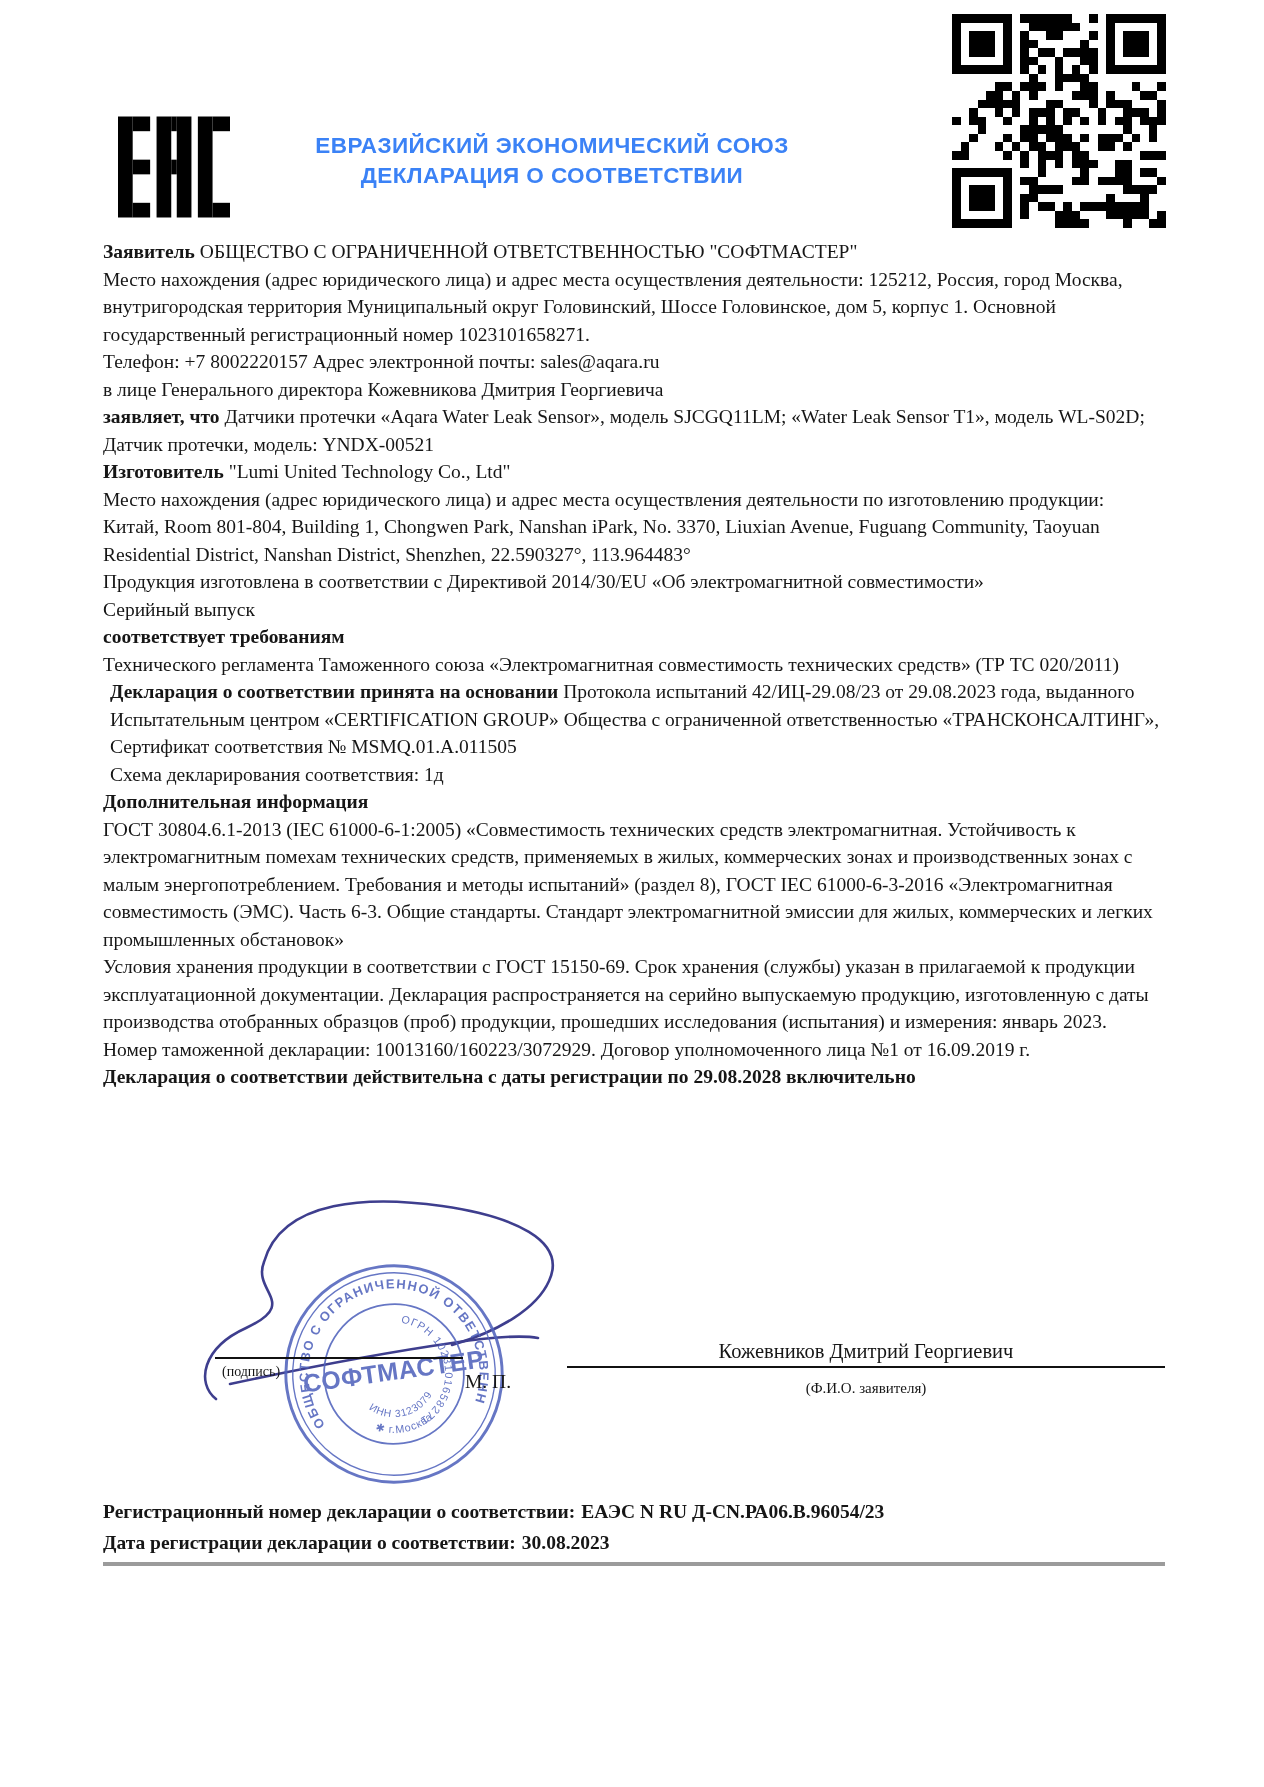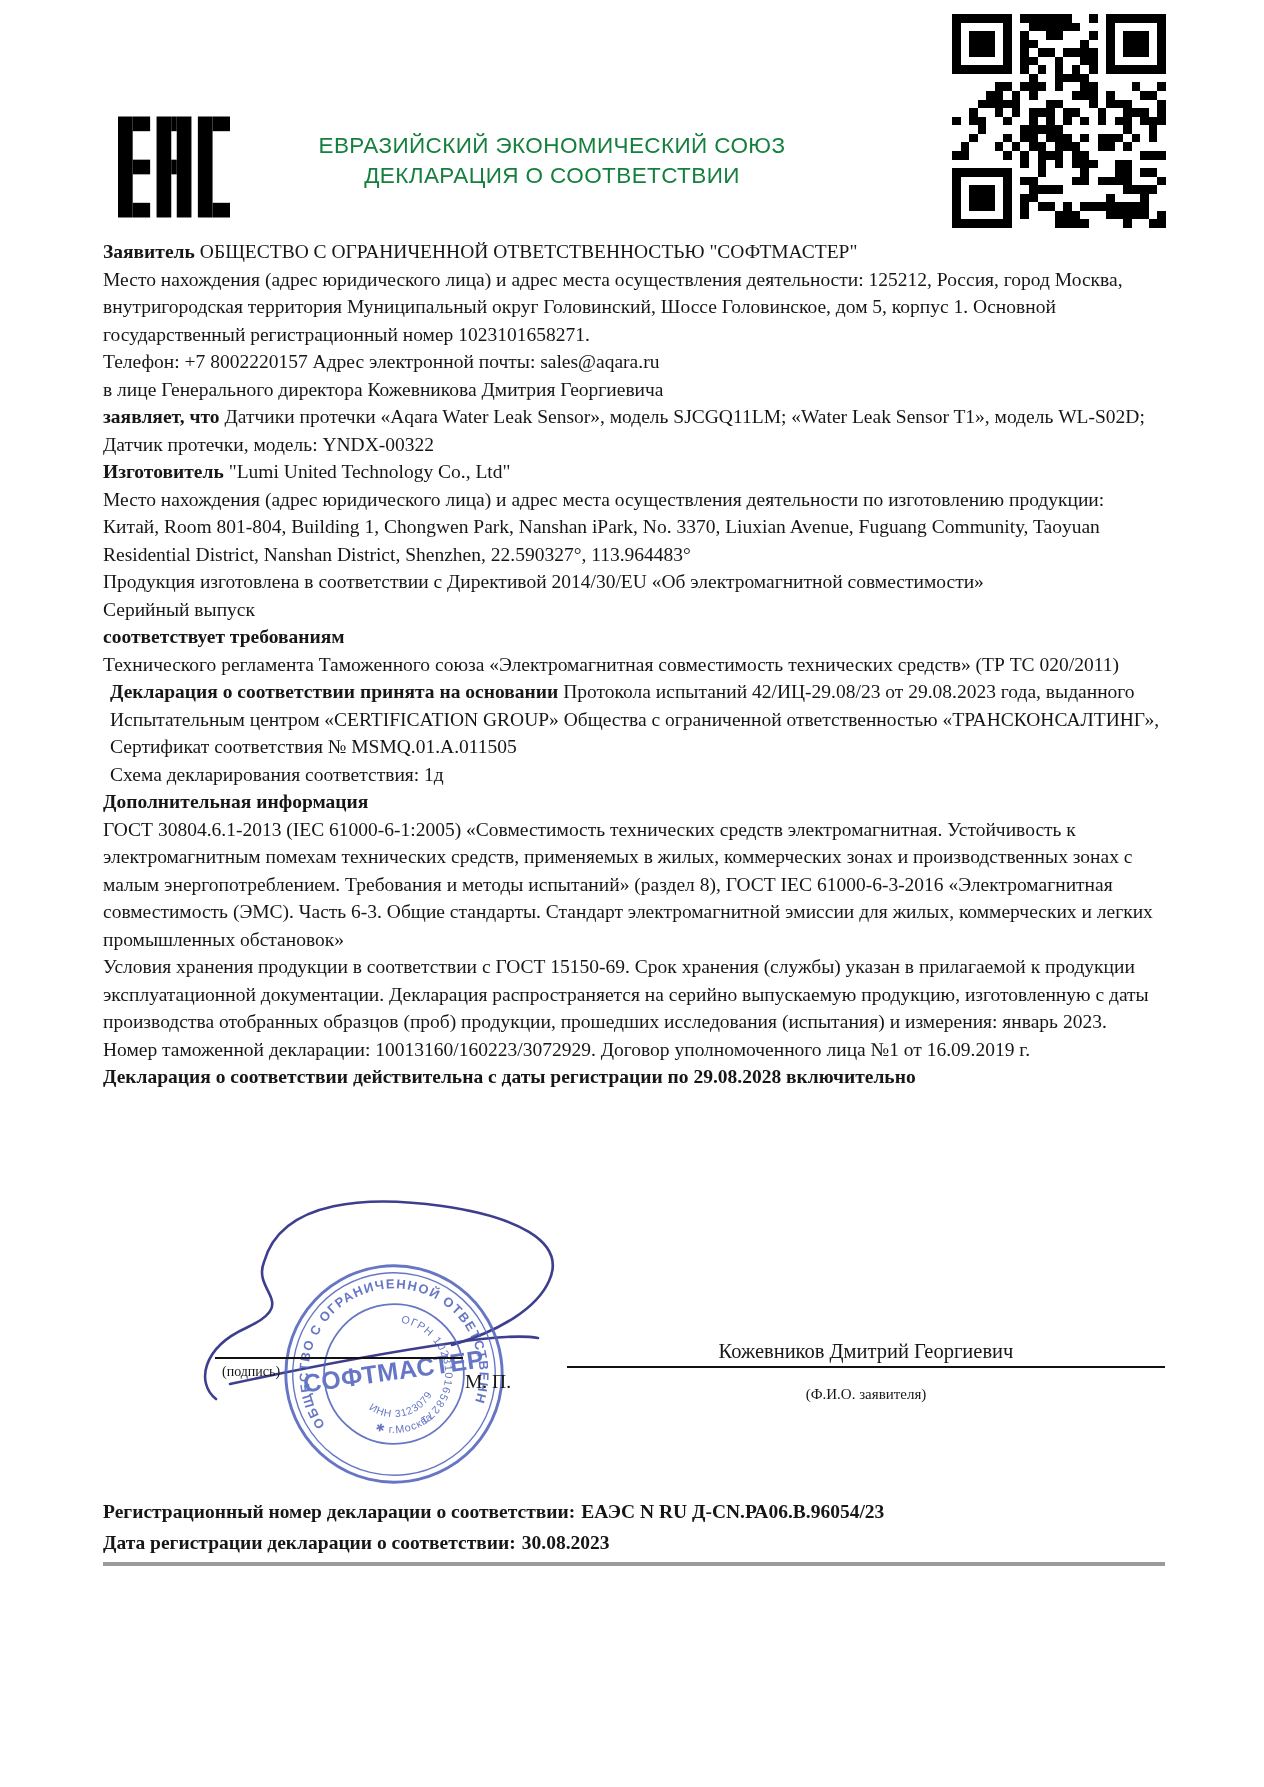--- a/index.html
+++ b/index.html
@@ -10,43 +10,43 @@
     font-family:"Liberation Serif", serif;
     color:#161616;
     overflow:hidden;
   }
   
   .eac-logo{position:absolute;left:118px;top:112px;width:112px;height:110px;}
   .doc-title{
     position:absolute;left:272px;top:131px;width:560px;
     text-align:center;
     font-family:"Liberation Sans", sans-serif;
-    font-weight:normal;font-size:22.5px;line-height:30px;
-    color:#15803d;
+    font-weight:bold;font-size:22.5px;line-height:30px;
+    color:#3b82f6;
     letter-spacing:.4px;
   }
   .qr{position:absolute;left:952px;top:14px;width:214px;height:214px;}
   
   .body-text{
     position:absolute;left:103px;top:238px;width:1060px;
     font-size:19.5px;line-height:27.5px;
   }
   .body-text p{margin:0;}
   .lead{font-weight:bold;margin-right:5px;}
   .boldline{font-weight:bold;}
   .indent{padding-left:7px;}
   
   .sig-svg{position:absolute;left:168px;top:1185px;width:430px;height:235px;pointer-events:none;}
   .stamp{position:absolute;left:276px;top:1256px;width:236px;height:236px;opacity:.88;}
   .sig-line{position:absolute;left:215px;top:1357px;width:248px;border-top:2px solid #111;}
   .sig-caption{position:absolute;left:222px;top:1364px;font-size:14px;}
   .mp-label{position:absolute;left:465px;top:1371px;font-size:19.5px;}
   .name-block{position:absolute;left:567px;top:1340px;width:598px;text-align:center;}
   .name-block .fio{font-size:20.5px;display:block;padding-bottom:3px;border-bottom:2px solid #111;}
-  .name-block .fio-caption{font-size:15px;display:block;margin-top:18px;}
+  .name-block .fio-caption{font-size:15px;display:block;margin-top:12px;}
   
   .footer{
     position:absolute;left:103px;top:1496px;width:1062px;
     font-size:19.5px;line-height:31px;font-weight:bold;
   }
   .footer .val{margin-left:6px;margin-top:16px;}
   .footer-rule{position:absolute;left:103px;top:1562px;width:1062px;height:4px;background:#9b9b9b;}
 </style>
 </head>
 <body>
@@ -386,21 +386,21 @@
       <rect x="20" y="24" width="1" height="1" fill="#000"></rect>
       <rect x="23" y="24" width="1" height="1" fill="#000"></rect>
       <rect x="24" y="24" width="1" height="1" fill="#000"></rect>
     </svg>
 
   <div class="body-text">
     <p><span class="lead">Заявитель</span><span>ОБЩЕСТВО С ОГРАНИЧЕННОЙ ОТВЕТСТВЕННОСТЬЮ "СОФТМАСТЕР"</span></p>
     <p>Место нахождения (адрес юридического лица) и адрес места осуществления деятельности: 125212, Россия, город Москва, внутригородская территория Муниципальный округ Головинский, Шоссе Головинское, дом 5, корпус 1. Основной государственный регистрационный номер 1023101658271.</p>
     <p>Телефон: +7 8002220157 Адрес электронной почты: sales@aqara.ru</p>
     <p>в лице Генерального директора Кожевникова Дмитрия Георгиевича</p>
-    <p><span class="lead">заявляет, что</span><span>Датчики протечки «Aqara Water Leak Sensor», модель SJCGQ11LM; «Water Leak Sensor T1», модель WL-S02D; Датчик протечки, модель: YNDX-00322</span></p>
+    <p><span class="lead">заявляет, что</span><span>Датчики протечки «Aqara Water Leak Sensor», модель SJCGQ11LM; «Water Leak Sensor T1», модель WL-S02D; Датчик протечки, модель: YNDX-00521</span></p>
     <p><span class="lead">Изготовитель</span><span>"Lumi United Technology Co., Ltd"</span></p>
     <p>Место нахождения (адрес юридического лица) и адрес места осуществления деятельности по изготовлению продукции: Китай, Room 801-804, Building 1, Chongwen Park, Nanshan iPark, No. 3370, Liuxian Avenue, Fuguang Community, Taoyuan Residential District, Nanshan District, Shenzhen, 22.590327°, 113.964483°</p>
     <p>Продукция изготовлена в соответствии с Директивой 2014/30/EU «Об электромагнитной совместимости»</p>
     <p>Серийный выпуск</p>
     <p class="boldline">соответствует требованиям</p>
     <p>Технического регламента Таможенного союза «Электромагнитная совместимость технических средств» (ТР ТС 020/2011)</p>
     <p class="indent"><span class="lead">Декларация о соответствии принята на основании</span><span>Протокола испытаний 42/ИЦ-29.08/23 от 29.08.2023 года, выданного Испытательным центром «CERTIFICATION GROUP» Общества с ограниченной ответственностью «ТРАНСКОНСАЛТИНГ», Сертификат соответствия № MSMQ.01.A.011505</span></p>
     <p class="indent">Схема декларирования соответствия: 1д</p>
     <p class="boldline">Дополнительная информация</p>
     <p>ГОСТ 30804.6.1-2013 (IEC 61000-6-1:2005) «Совместимость технических средств электромагнитная. Устойчивость к электромагнитным помехам технических средств, применяемых в жилых, коммерческих зонах и производственных зонах с малым энергопотреблением. Требования и методы испытаний» (раздел 8), ГОСТ IEC 61000-6-3-2016 «Электромагнитная совместимость (ЭМС). Часть 6-3. Общие стандарты. Стандарт электромагнитной эмиссии для жилых, коммерческих и легких промышленных обстановок»</p>

